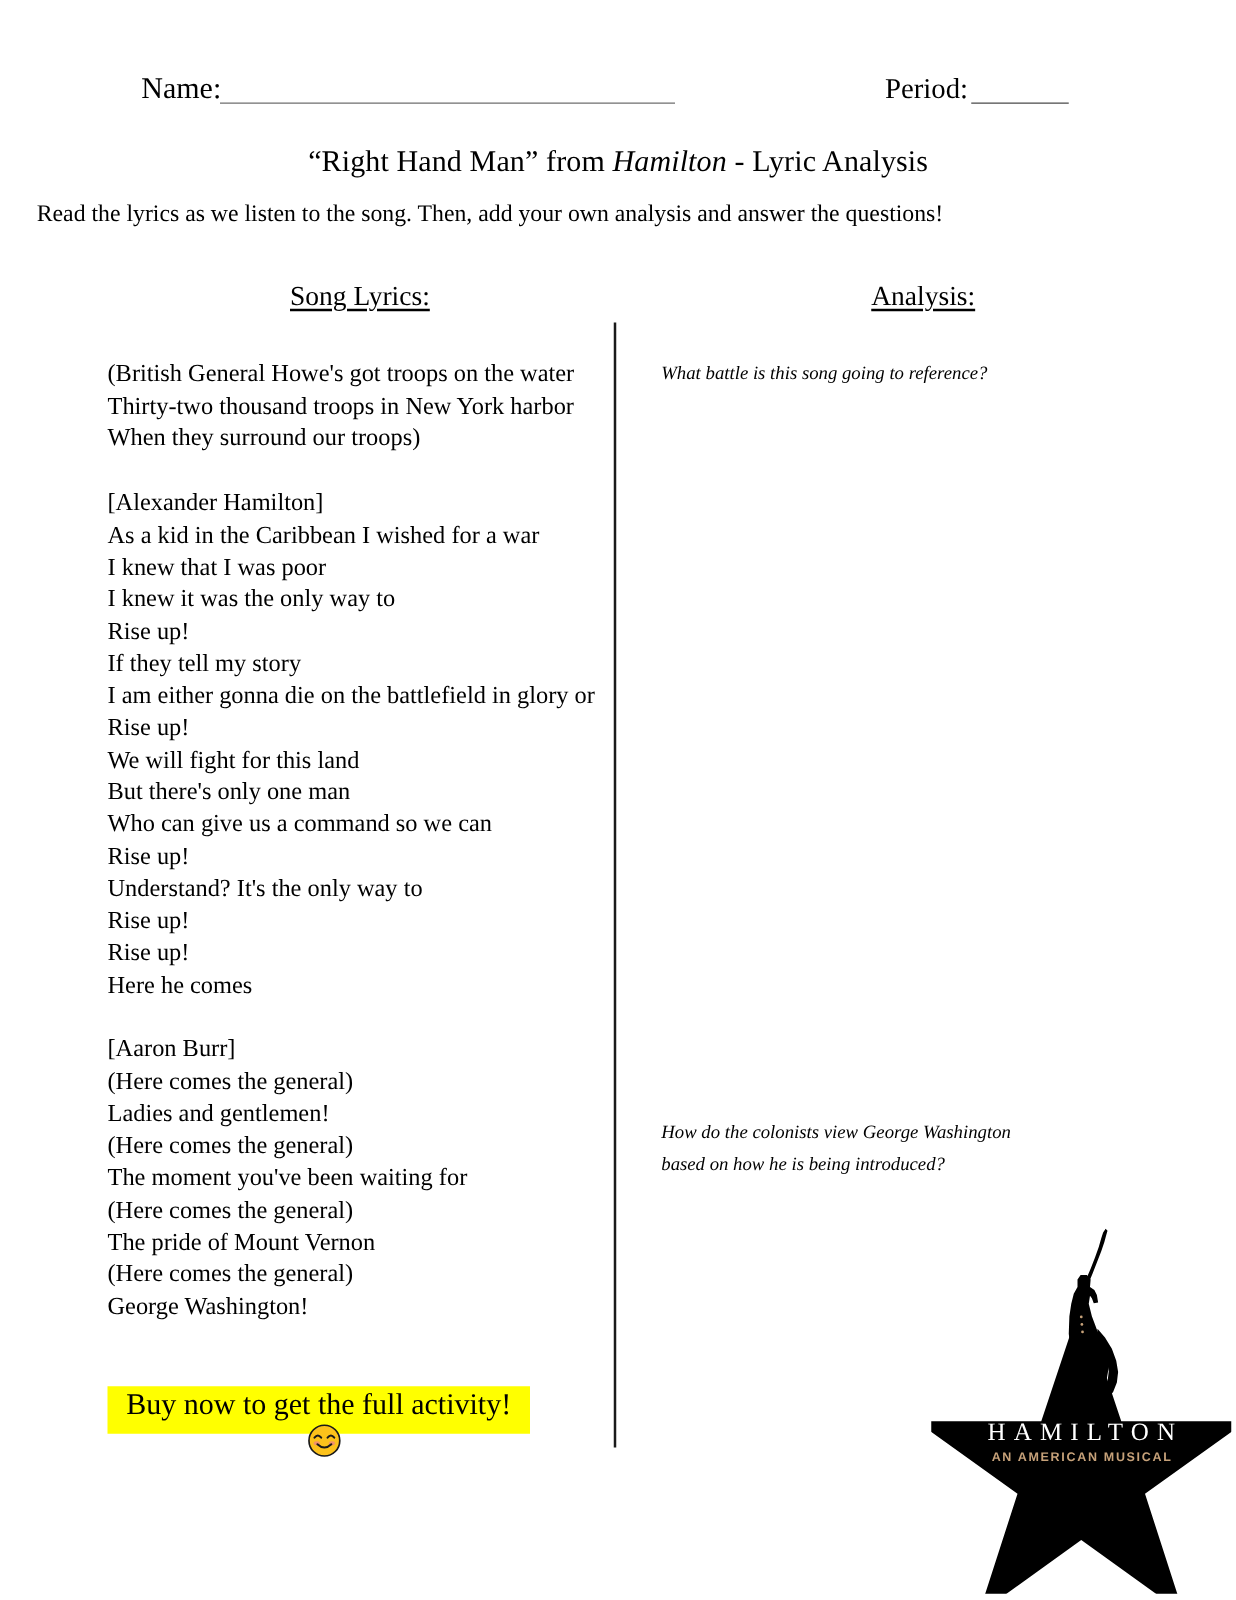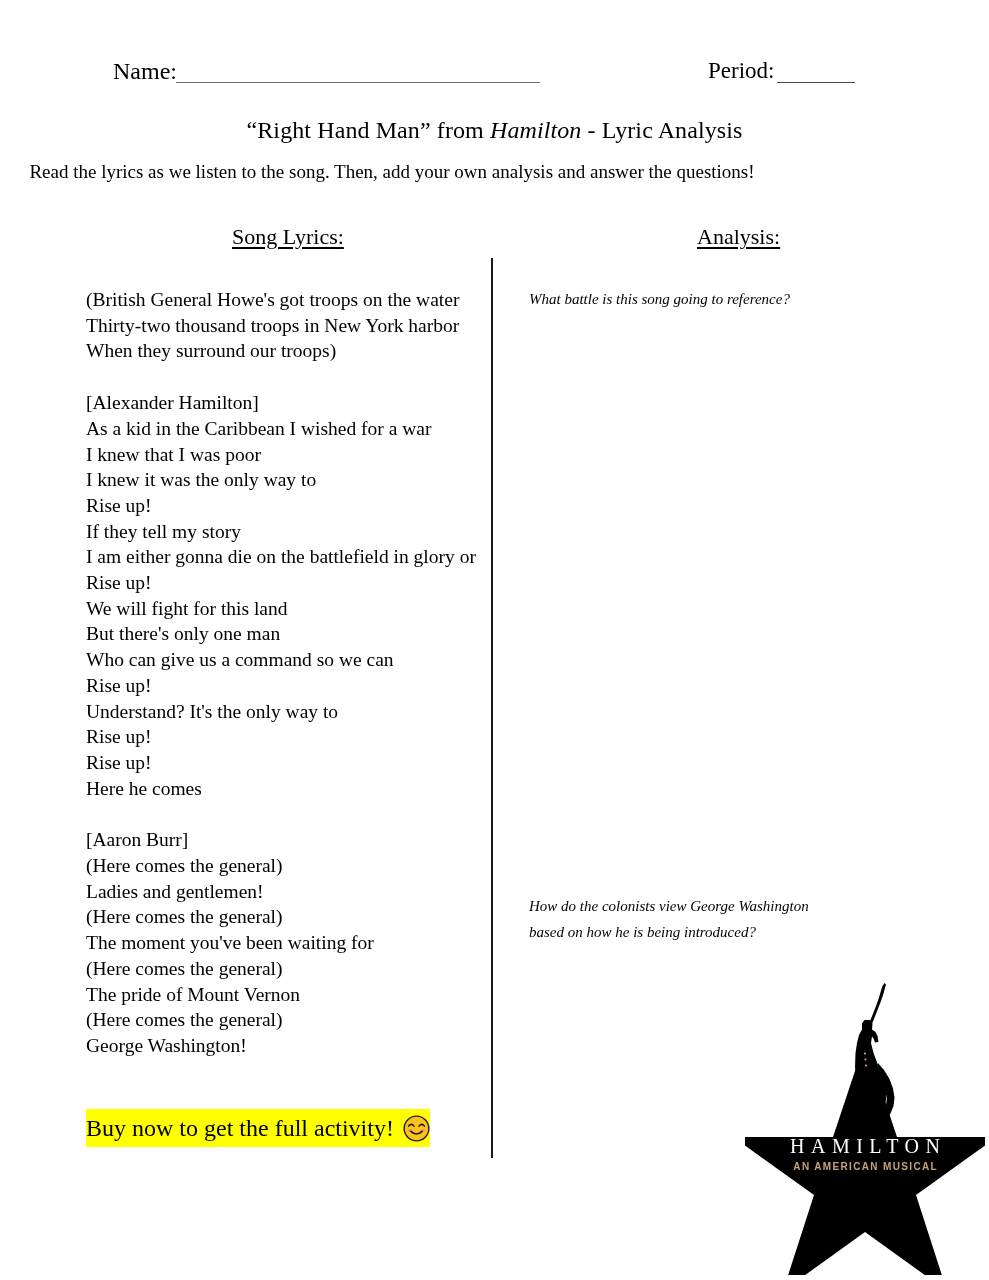--- a/index.html
+++ b/index.html
@@ -153,22 +153,23 @@
 
   
   .promo {
     position: absolute;
     left: 86px;
     top: 1109px;
     height: 38px;
     background: #ffff00;
     display: flex;
     align-items: center;
-    padding: 0 0;
+    padding: 0 15px;
     box-sizing: border-box;
+    flex-direction: column;
   }
   .promo-text {
     font-size: 24px;
     line-height: 30px;
     white-space: nowrap;
   }
   .promo-emoji {
     margin-left: 9px;
     display: inline-block;
     width: 27px;

